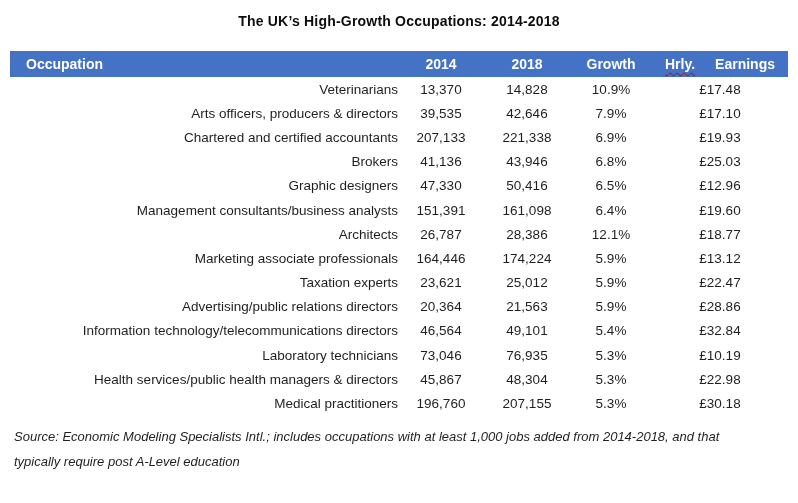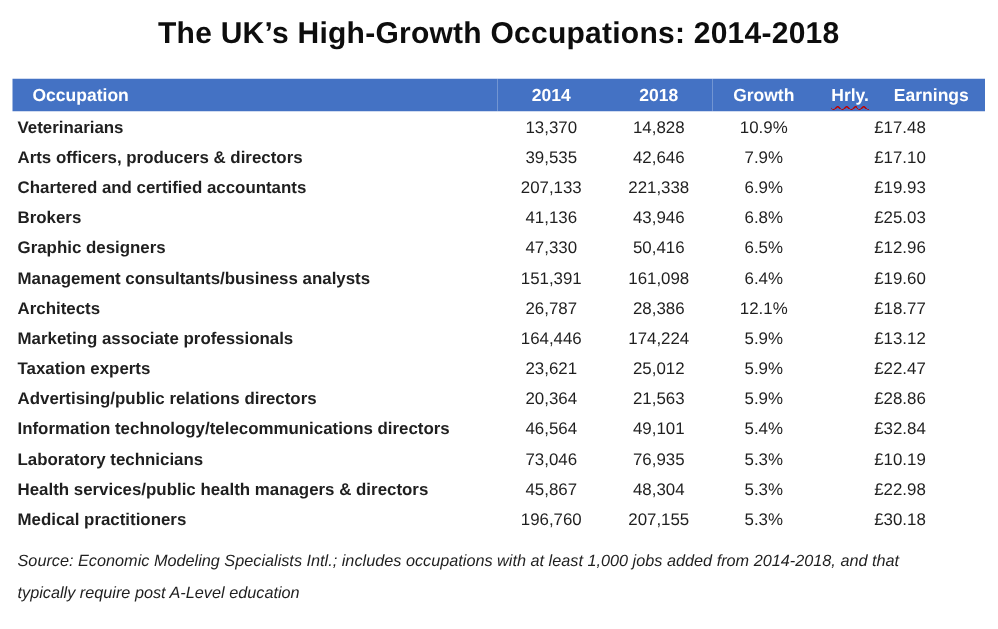--- a/index.html
+++ b/index.html
@@ -12,21 +12,21 @@
     font-family: "Liberation Sans", sans-serif;
   }
   .page {
     position: relative;
     width: 798px;
     height: 503px;
   }
   .chart-title {
     padding-top: 13px;
     text-align: center;
-    font-size: 24px;
+    font-size: 14px;
     font-weight: bold;
     color: #0d0d0d;
     letter-spacing: 0.2px;
   }
   table.occ-table {
     border-collapse: collapse;
     table-layout: fixed;
     width: 778px;
     margin: 22px 10px 0 10px;
   }
@@ -47,23 +47,22 @@
   table.occ-table td {
     font-size: 13.5px;
     color: #1f1f1f;
     height: 24.2px;
     padding: 0;
     text-align: center;
     vertical-align: middle;
     white-space: nowrap;
   }
   table.occ-table td.first {
-    text-align: left;
+    text-align: right;
     padding-left: 4px;
-    font-weight: bold;
   }
   .wavy {
     text-decoration-line: underline;
     text-decoration-style: wavy;
     text-decoration-color: #C00000;
     text-decoration-thickness: 1px;
     text-underline-offset: 3px;
   }
   .rest-part { margin-left: 20px; }
   .source-note {

